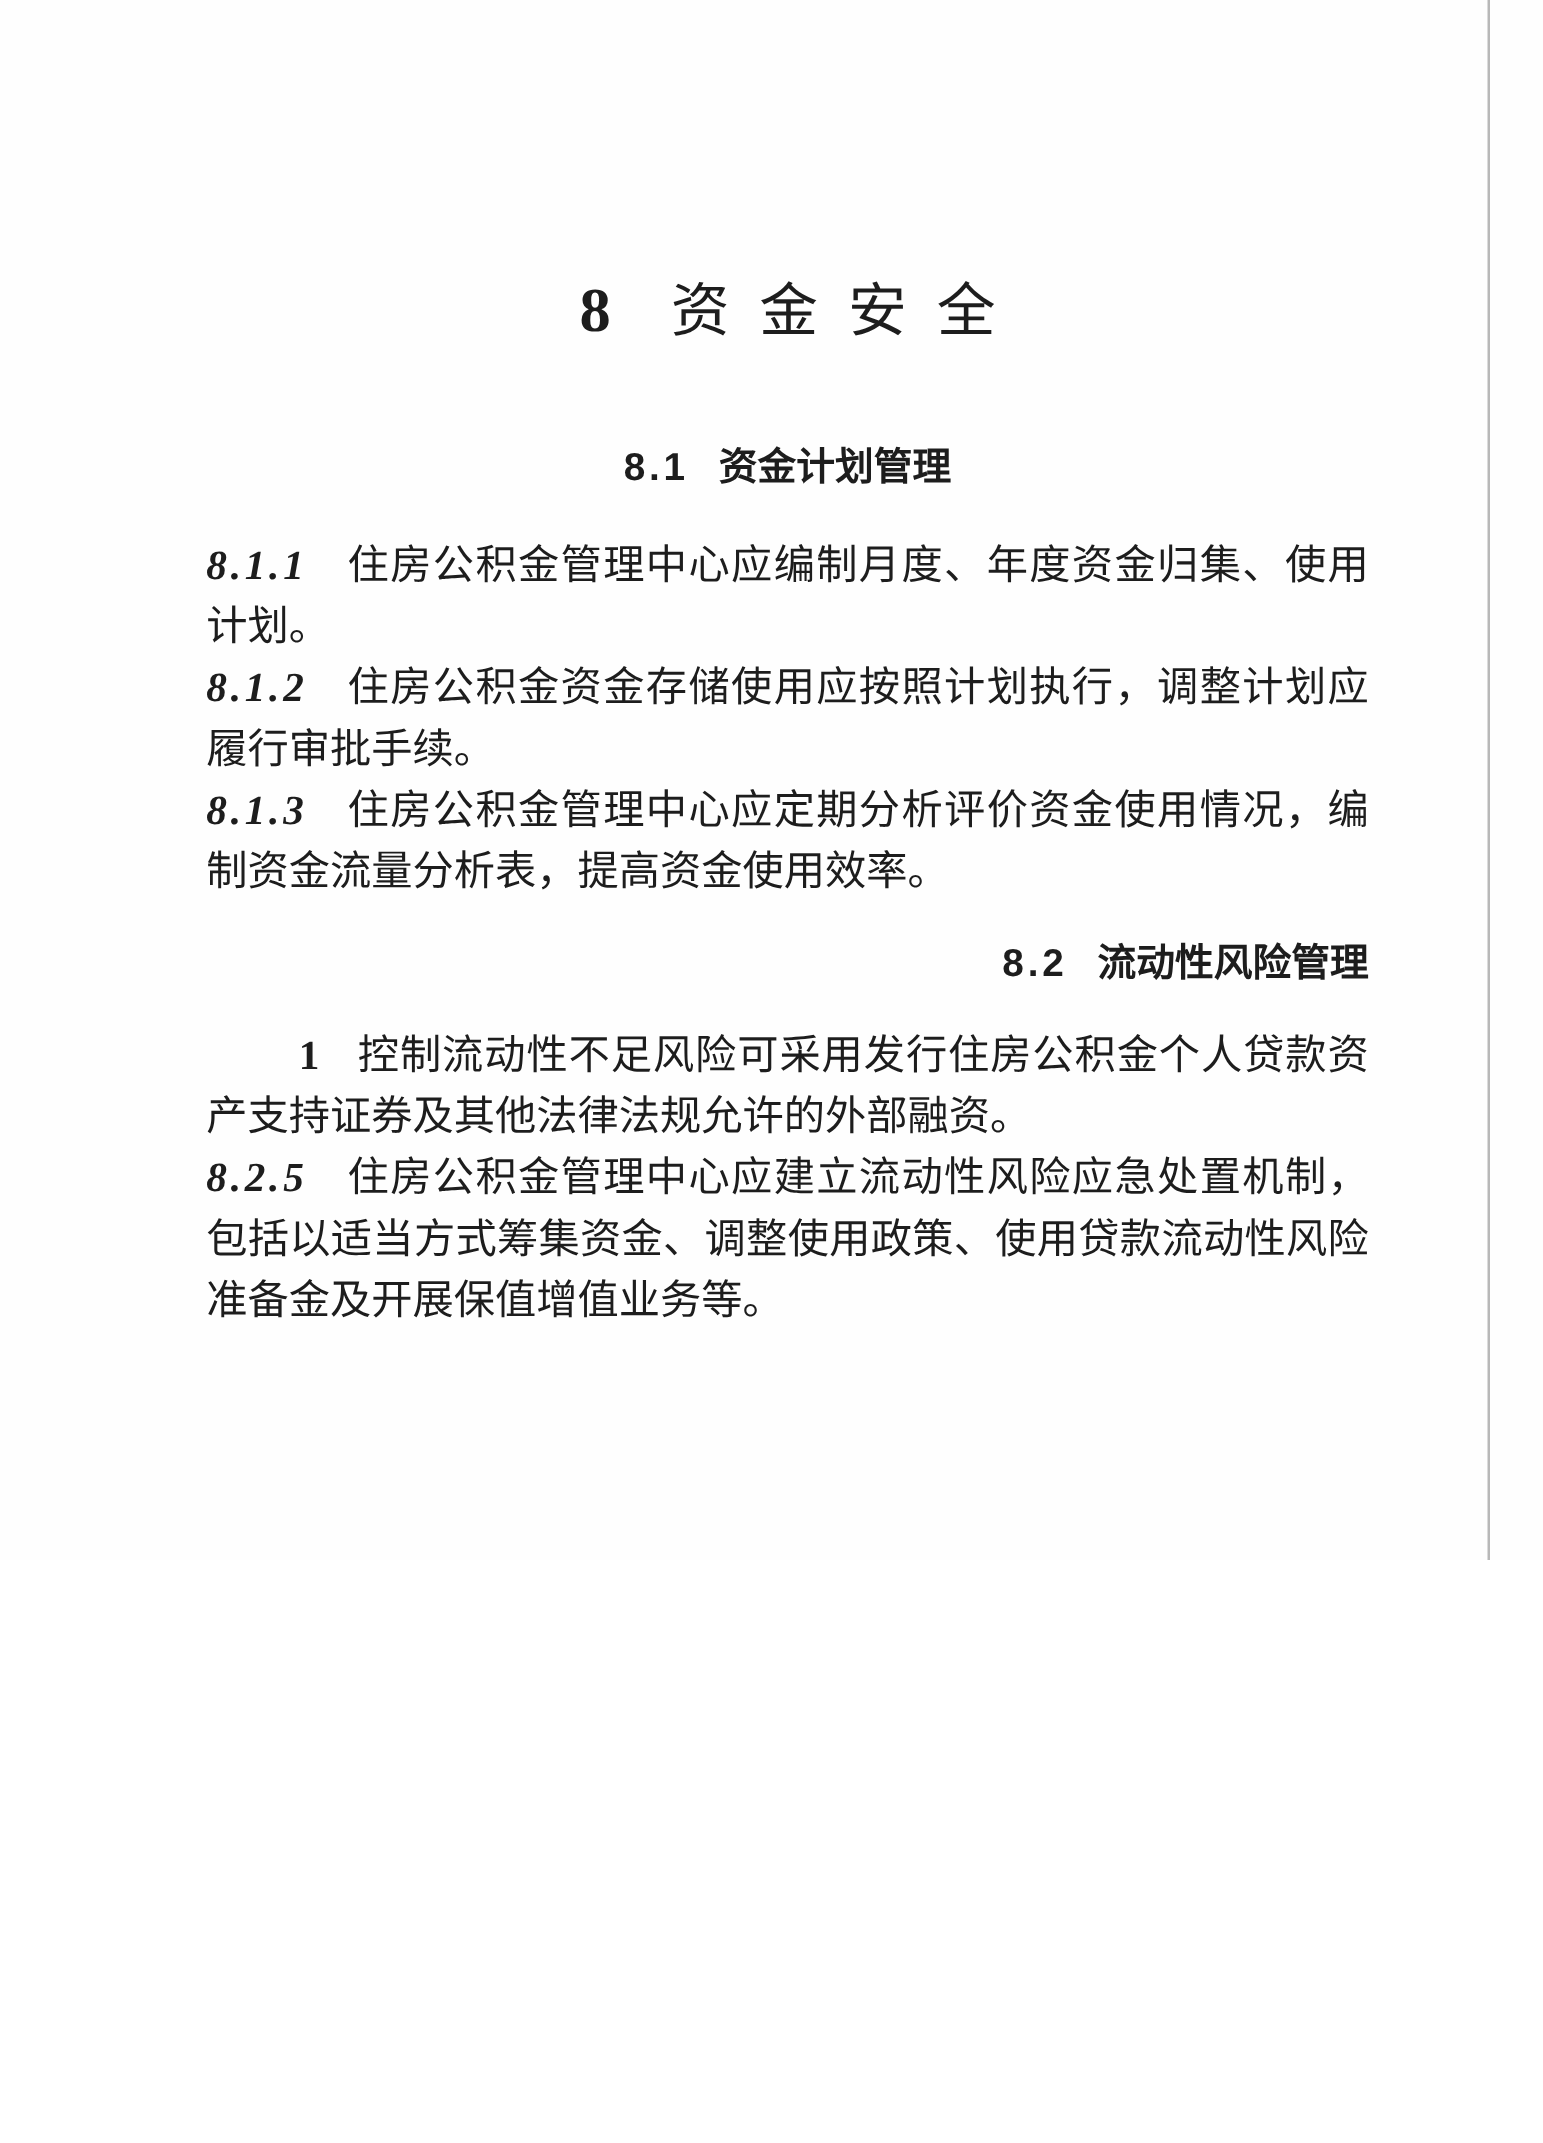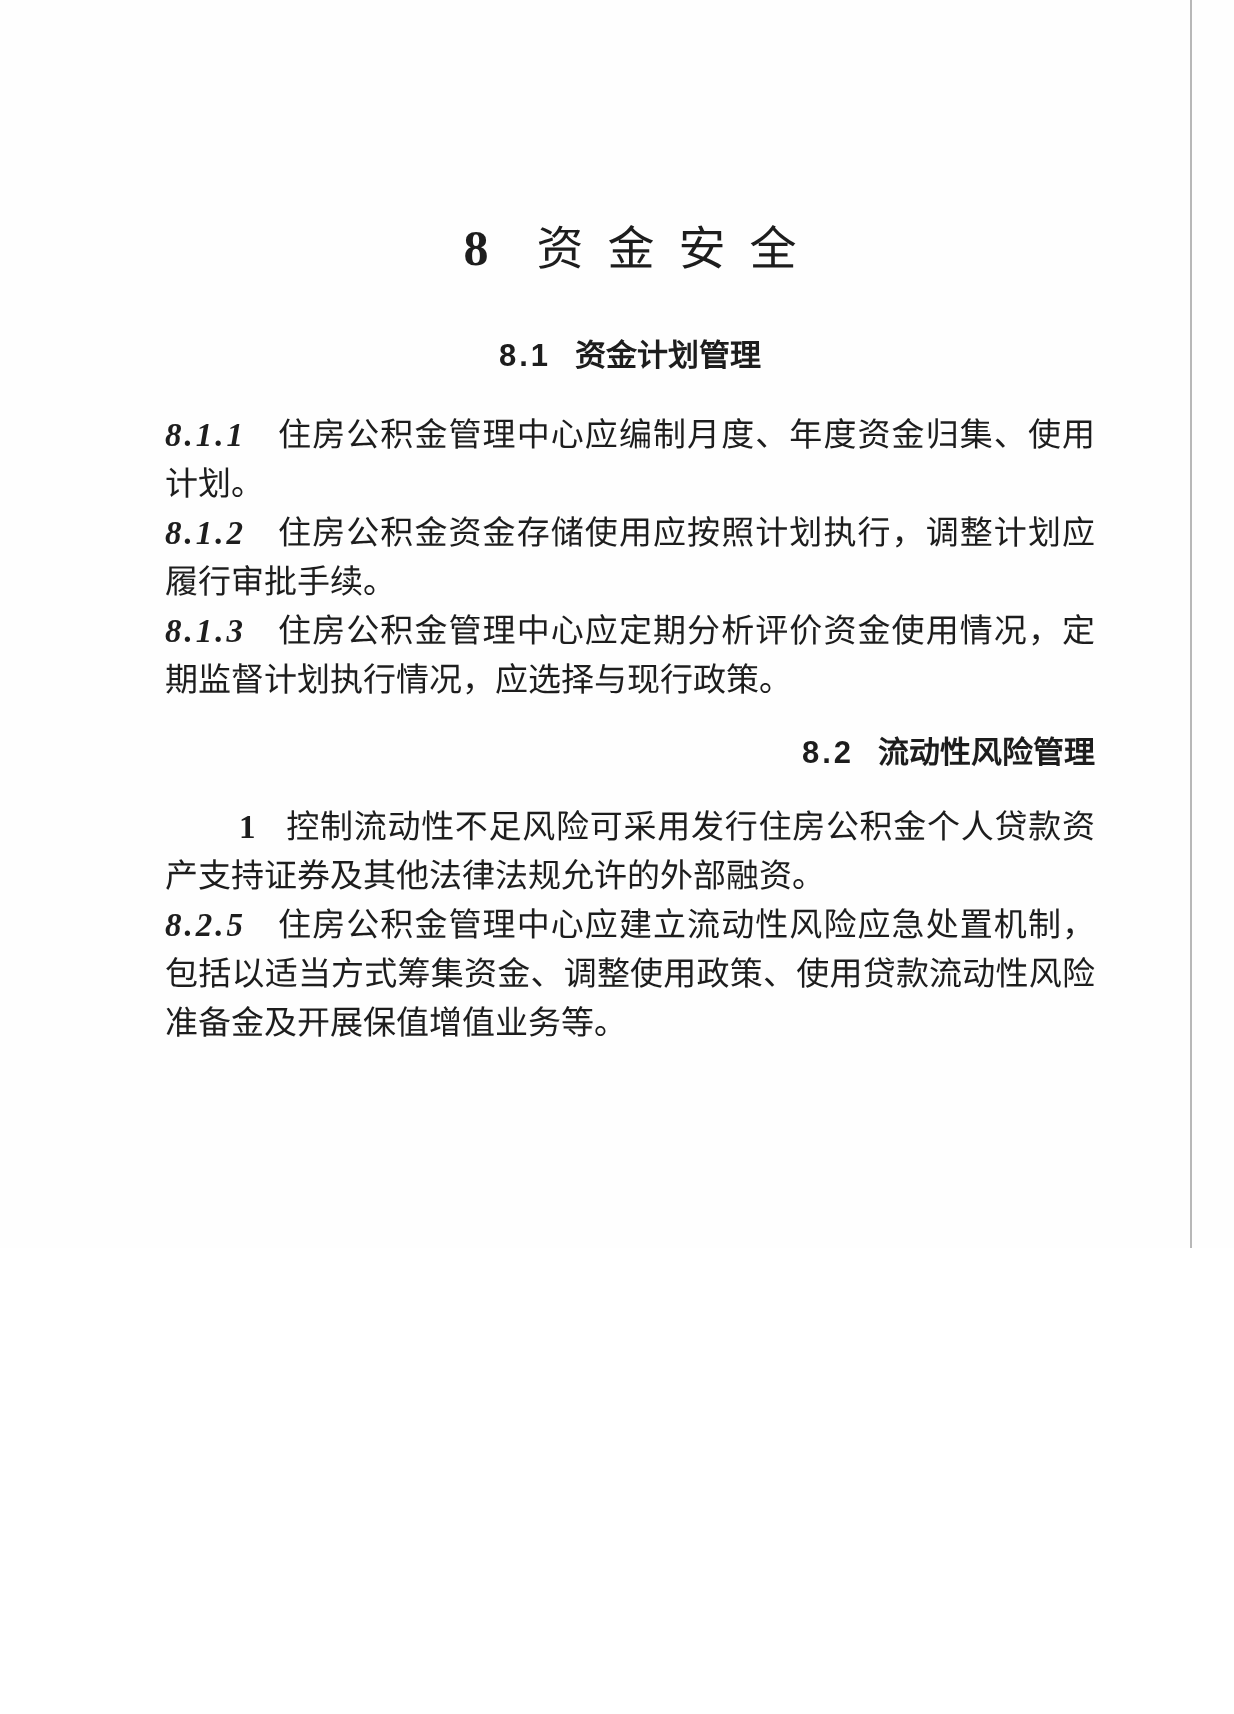--- a/index.html
+++ b/index.html
@@ -45,21 +45,21 @@
   
   .section-heading {
     margin: 0;
     text-align: center;
     font-size: 31px;
     line-height: 44px;
     font-weight: 700;
     font-family: "Liberation Sans", "DejaVu Sans", sans-serif;
     white-space: nowrap;
   }
-  .section-heading.s1 { margin-top: 46px; margin-bottom: 33px; }
+  .section-heading.s1 { margin-top: 64px; margin-bottom: 33px; }
   .section-heading.s2 { margin-top: 26px; margin-bottom: 28px; text-align: right; }
   .snum {
     letter-spacing: 3px;
     margin-right: 24px;
   }
   
   .clause, .subitem {
     margin: 0;
     font-size: 33px;
     line-height: 49px;
@@ -118,21 +118,21 @@
     </h1>
 
     <h2 class="section-heading s1">
       <span class="snum">8.1</span><span class="stitle">资金计划管理</span>
     </h2>
 
     <p class="clause"><span class="cnum">8.1.1</span><span class="ctext">住房公积金管理中心应编制月度、年度资金归集、使用计划。</span></p>
 
     <p class="clause"><span class="cnum">8.1.2</span><span class="ctext">住房公积金资金存储使用应按照计划执行，调整计划应履行审批手续。</span></p>
 
-    <p class="clause"><span class="cnum">8.1.3</span><span class="ctext">住房公积金管理中心应定期分析评价资金使用情况，定期监督计划执行情况，应选择与现行政策。</span></p>
+    <p class="clause"><span class="cnum">8.1.3</span><span class="ctext">住房公积金管理中心应定期分析评价资金使用情况，编制资金流量分析表，提高资金使用效率。</span></p>
 
     <h2 class="section-heading s2">
       <span class="snum">8.2</span><span class="stitle">流动性风险管理</span>
     </h2>
 
 
 
 
 
     <p class="subitem"><span class="inum">1</span><span class="ctext">控制流动性不足风险可采用发行住房公积金个人贷款资产支持证券及其他法律法规允许的外部融资。</span></p>

